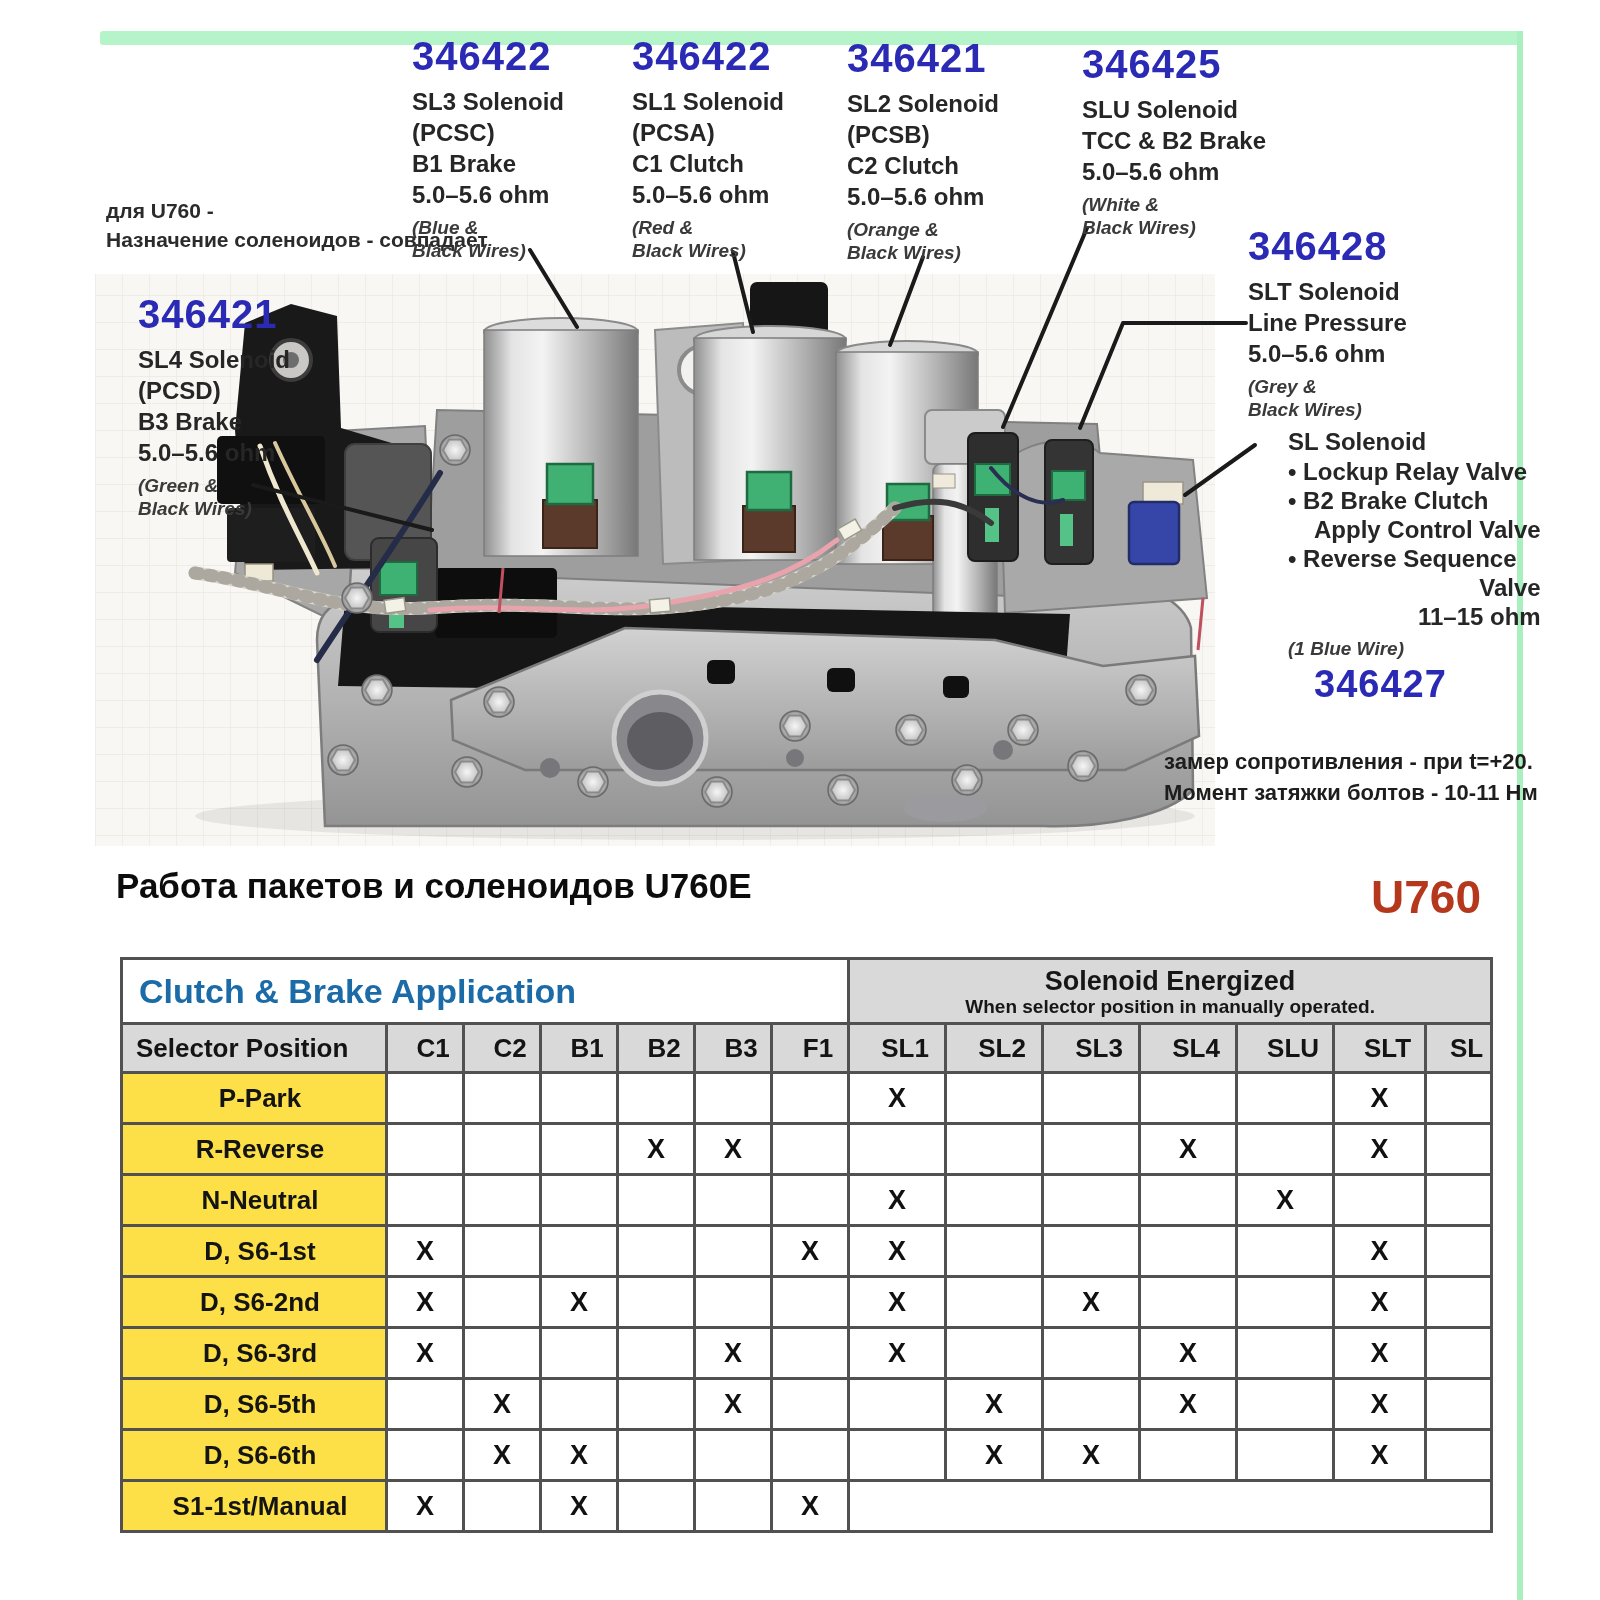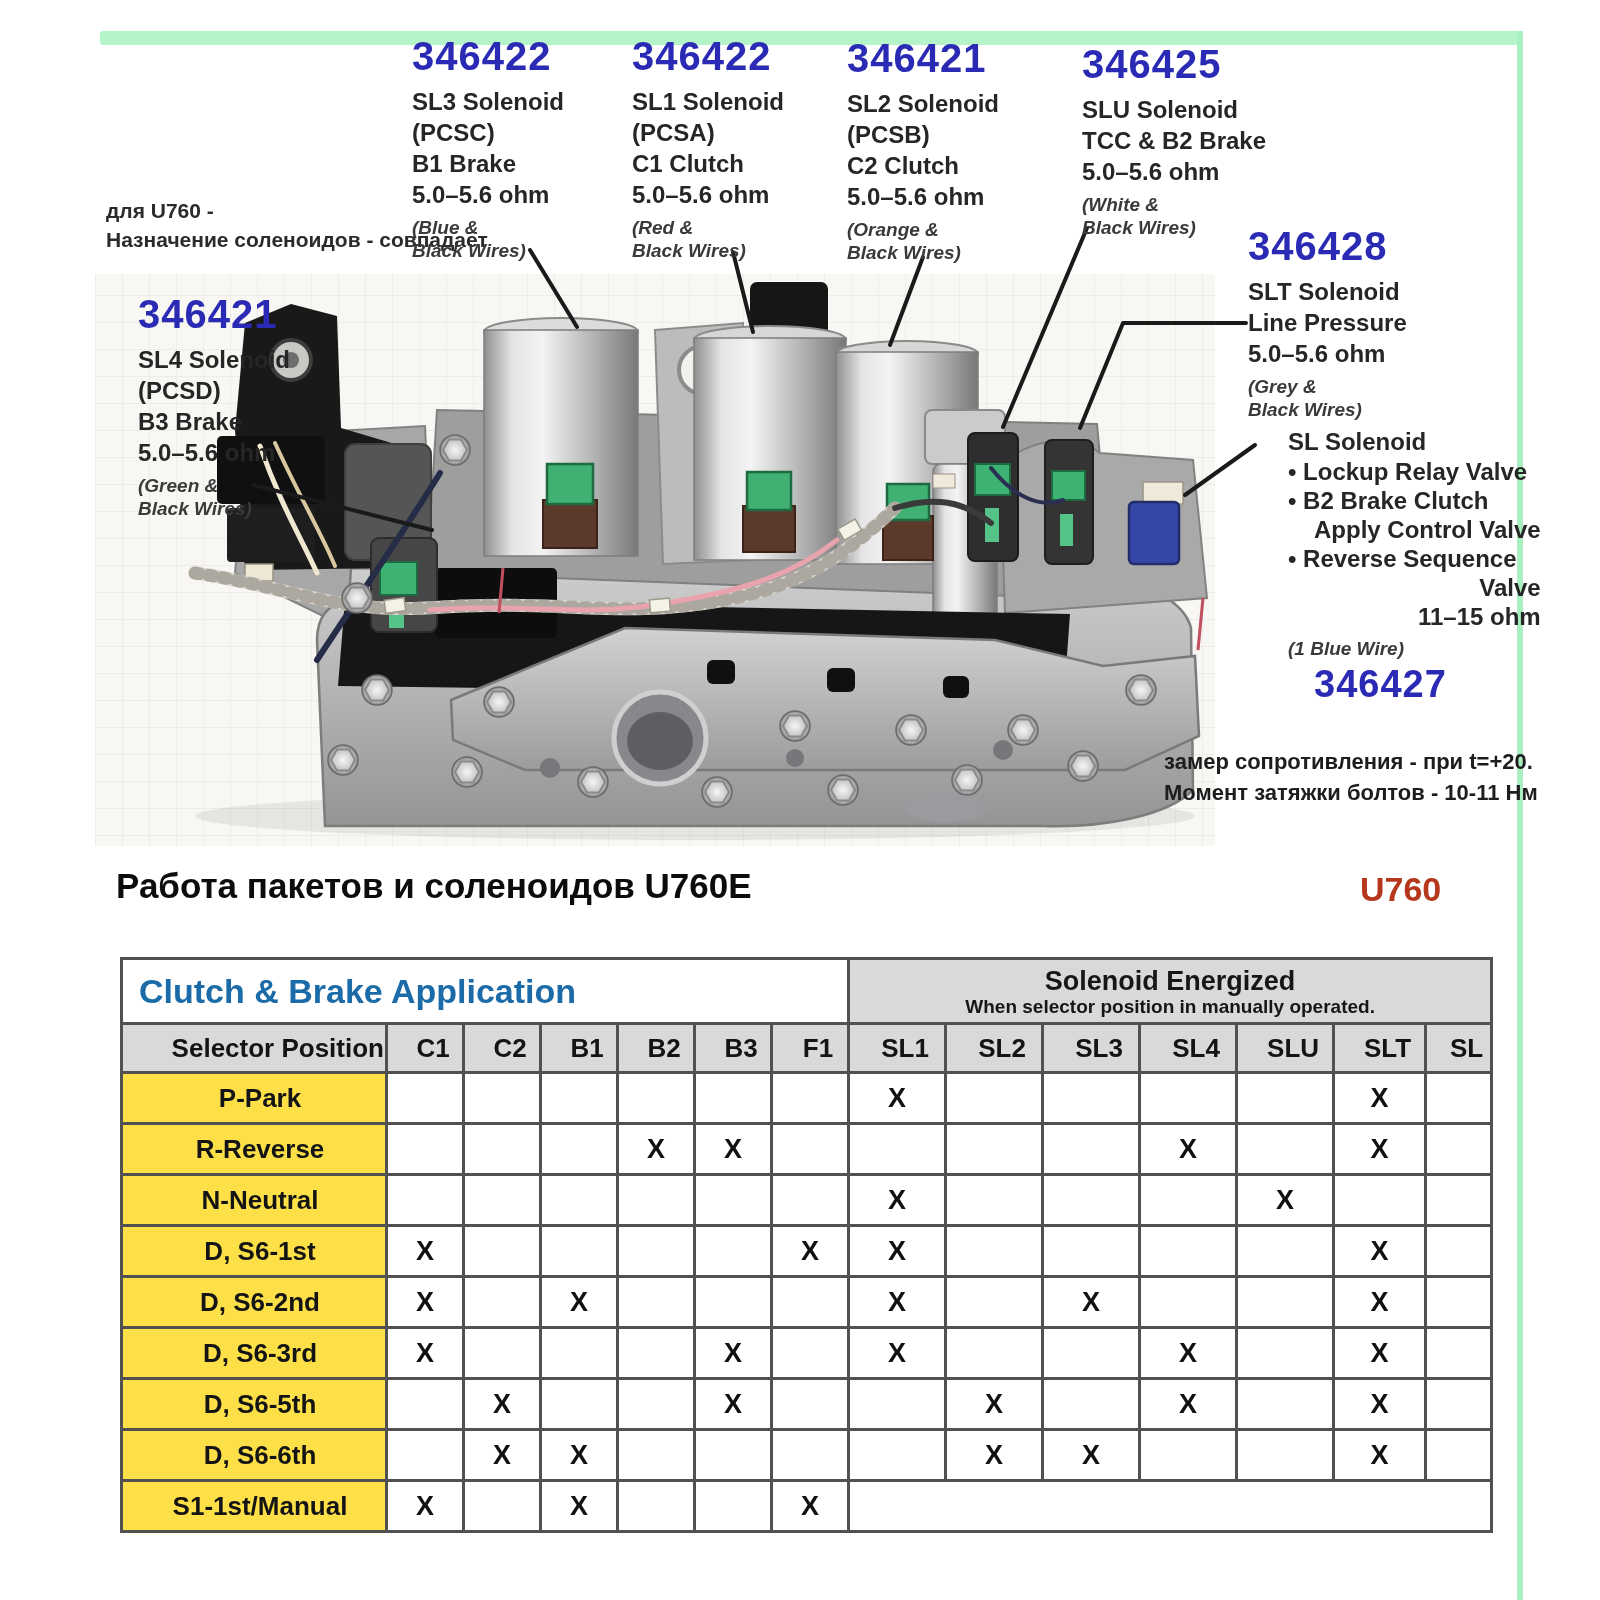--- a/index.html
+++ b/index.html
@@ -13,30 +13,30 @@
   .pnum{font-size:40px;font-weight:bold;color:#2a2ab5;line-height:44px;margin-bottom:8px;letter-spacing:1px;}
   .pline{font-size:24px;font-weight:bold;color:#262626;line-height:31px;}
   .pwire{font-size:19px;font-weight:bold;font-style:italic;color:#3a3a3a;line-height:23px;}
   .pwire.first{margin-top:6px;}
   .pbullet{font-size:24px;font-weight:bold;color:#262626;line-height:29px;}
   .pcont{padding-left:26px;text-align:right;}
   .pnum-sl{margin-left:26px;margin-top:2px;}
   .ru-note{position:absolute;left:106px;top:196px;z-index:4;font-size:21px;font-weight:bold;color:#2b2b2b;line-height:29px;white-space:nowrap;}
   .ru-bottom{position:absolute;left:1164px;top:746px;z-index:4;font-size:22px;font-weight:bold;color:#1d1d1d;line-height:31px;white-space:nowrap;}
   .section-title{position:absolute;left:116px;top:866px;font-size:35px;font-weight:bold;color:#0c0c0c;white-space:nowrap;}
-  .badge{position:absolute;left:1360px;top:870px;width:132px;text-align:left;font-size:34px;font-weight:bold;color:#b5381d;}
+  .badge{position:absolute;left:1360px;top:870px;width:132px;text-align:center;font-size:46px;font-weight:bold;color:#b5381d;}
   .table-wrap{position:absolute;left:120px;top:957px;}
   table.app{border-collapse:collapse;table-layout:fixed;width:1370px;}
   table.app td{border:3px solid #515151;overflow:hidden;}
   td.hL{background:#ffffff;height:58px;font-size:34px;font-weight:bold;color:#1b6ba8;text-align:left;padding-left:16px;}
   td.hR{background:#d9d9d9;height:58px;text-align:center;vertical-align:middle;padding:2px 4px;}
   .hRt{font-size:27px;font-weight:bold;color:#161616;line-height:30px;}
   .hRs{font-size:19px;font-weight:bold;color:#161616;line-height:21px;}
   td.ch{background:#d9d9d9;height:44px;font-size:26px;font-weight:bold;color:#141414;text-align:center;padding-left:17px;}
-  td.chL{text-align:right;padding-left:13px;}
+  td.chL{text-align:left;padding-left:13px;}
   td.rowlabel{background:#fde047;height:46px;font-size:26px;font-weight:bold;color:#141414;text-align:center;padding-left:13px;}
   td.mark{background:#ffffff;font-size:27px;font-weight:bold;color:#111;text-align:center;}
   td.void{border:none;background:#ffffff;}
 </style>
 </head>
 <body>
 
 <div class="page">
 
   <div class="green-bar"></div>

